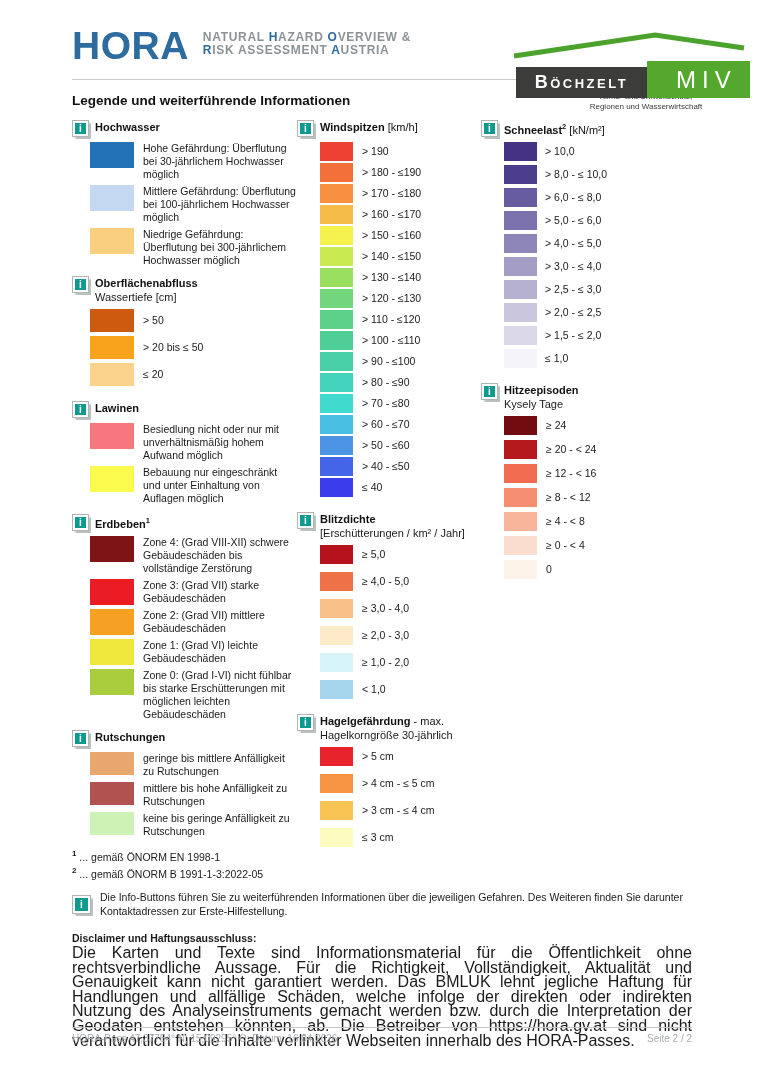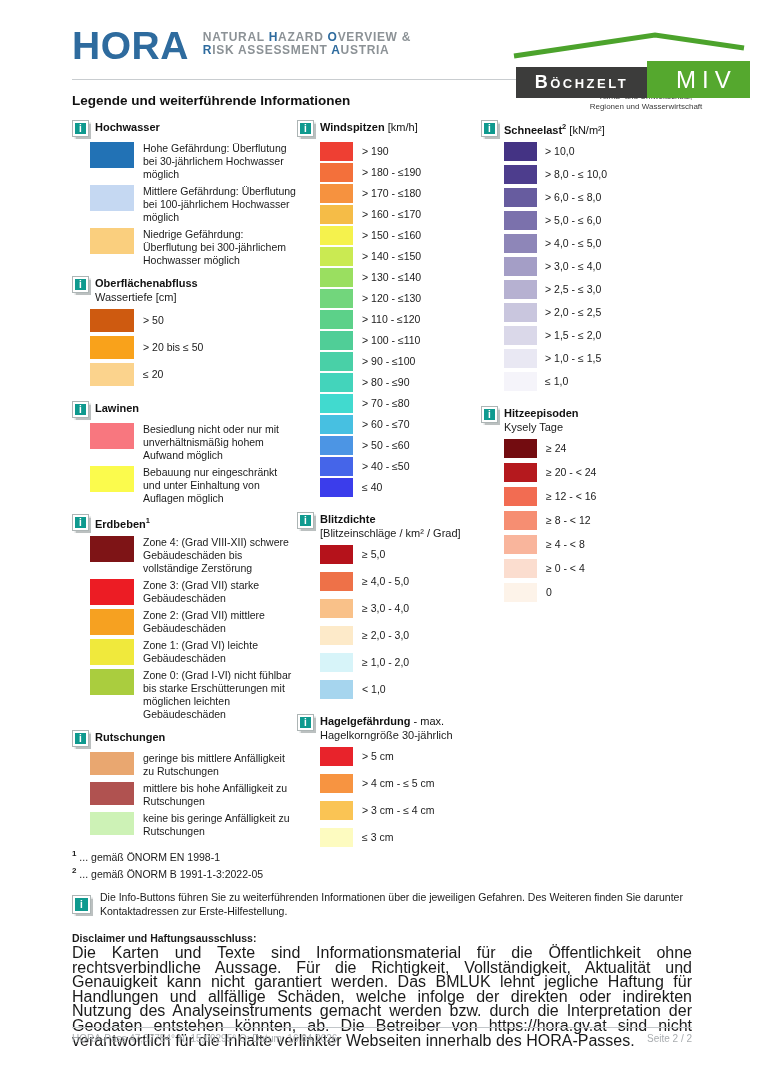--- a/index.html
+++ b/index.html
@@ -345,21 +345,21 @@
           </div>
       </div>
 
       <div class="sec sec-gap">
         <div class="sec-head">
           <span class="info-icon">
               <span>i</span>
             </span>
           <div class="sec-titles">
             <div class="sec-title">Blitzdichte</div>
-            <div class="sec-sub">[Blitzeinschläge / km² / Grad]</div>
+            <div class="sec-sub">[Erschütterungen / km² / Jahr]</div>
           </div>
         </div>
         <div class="rows rows-md">
 
             <div class="row">
               <span class="sw sw-sm" style="background: rgb(181, 18, 27);"></span>
               <span class="row-label">≥ 5,0</span>
             </div>
 
             <div class="row">
@@ -473,24 +473,20 @@
             <div class="row">
               <span class="sw sw-sm" style="background: rgb(201, 198, 222);"></span>
               <span class="row-label">&gt; 2,0 - ≤ 2,5</span>
             </div>
 
             <div class="row">
               <span class="sw sw-sm" style="background: rgb(218, 216, 233);"></span>
               <span class="row-label">&gt; 1,5 - ≤ 2,0</span>
             </div>
 
-            <div class="row">
-              <span class="sw sw-sm" style="background: rgb(233, 232, 243);"></span>
-              <span class="row-label">&gt; 1,0 - ≤ 1,5</span>
-            </div>
 
             <div class="row">
               <span class="sw sw-sm" style="background: rgb(245, 244, 250);"></span>
               <span class="row-label">≤ 1,0</span>
             </div>
           </div>
       </div>
 
       <div class="sec sec-gap">
         <div class="sec-head">

